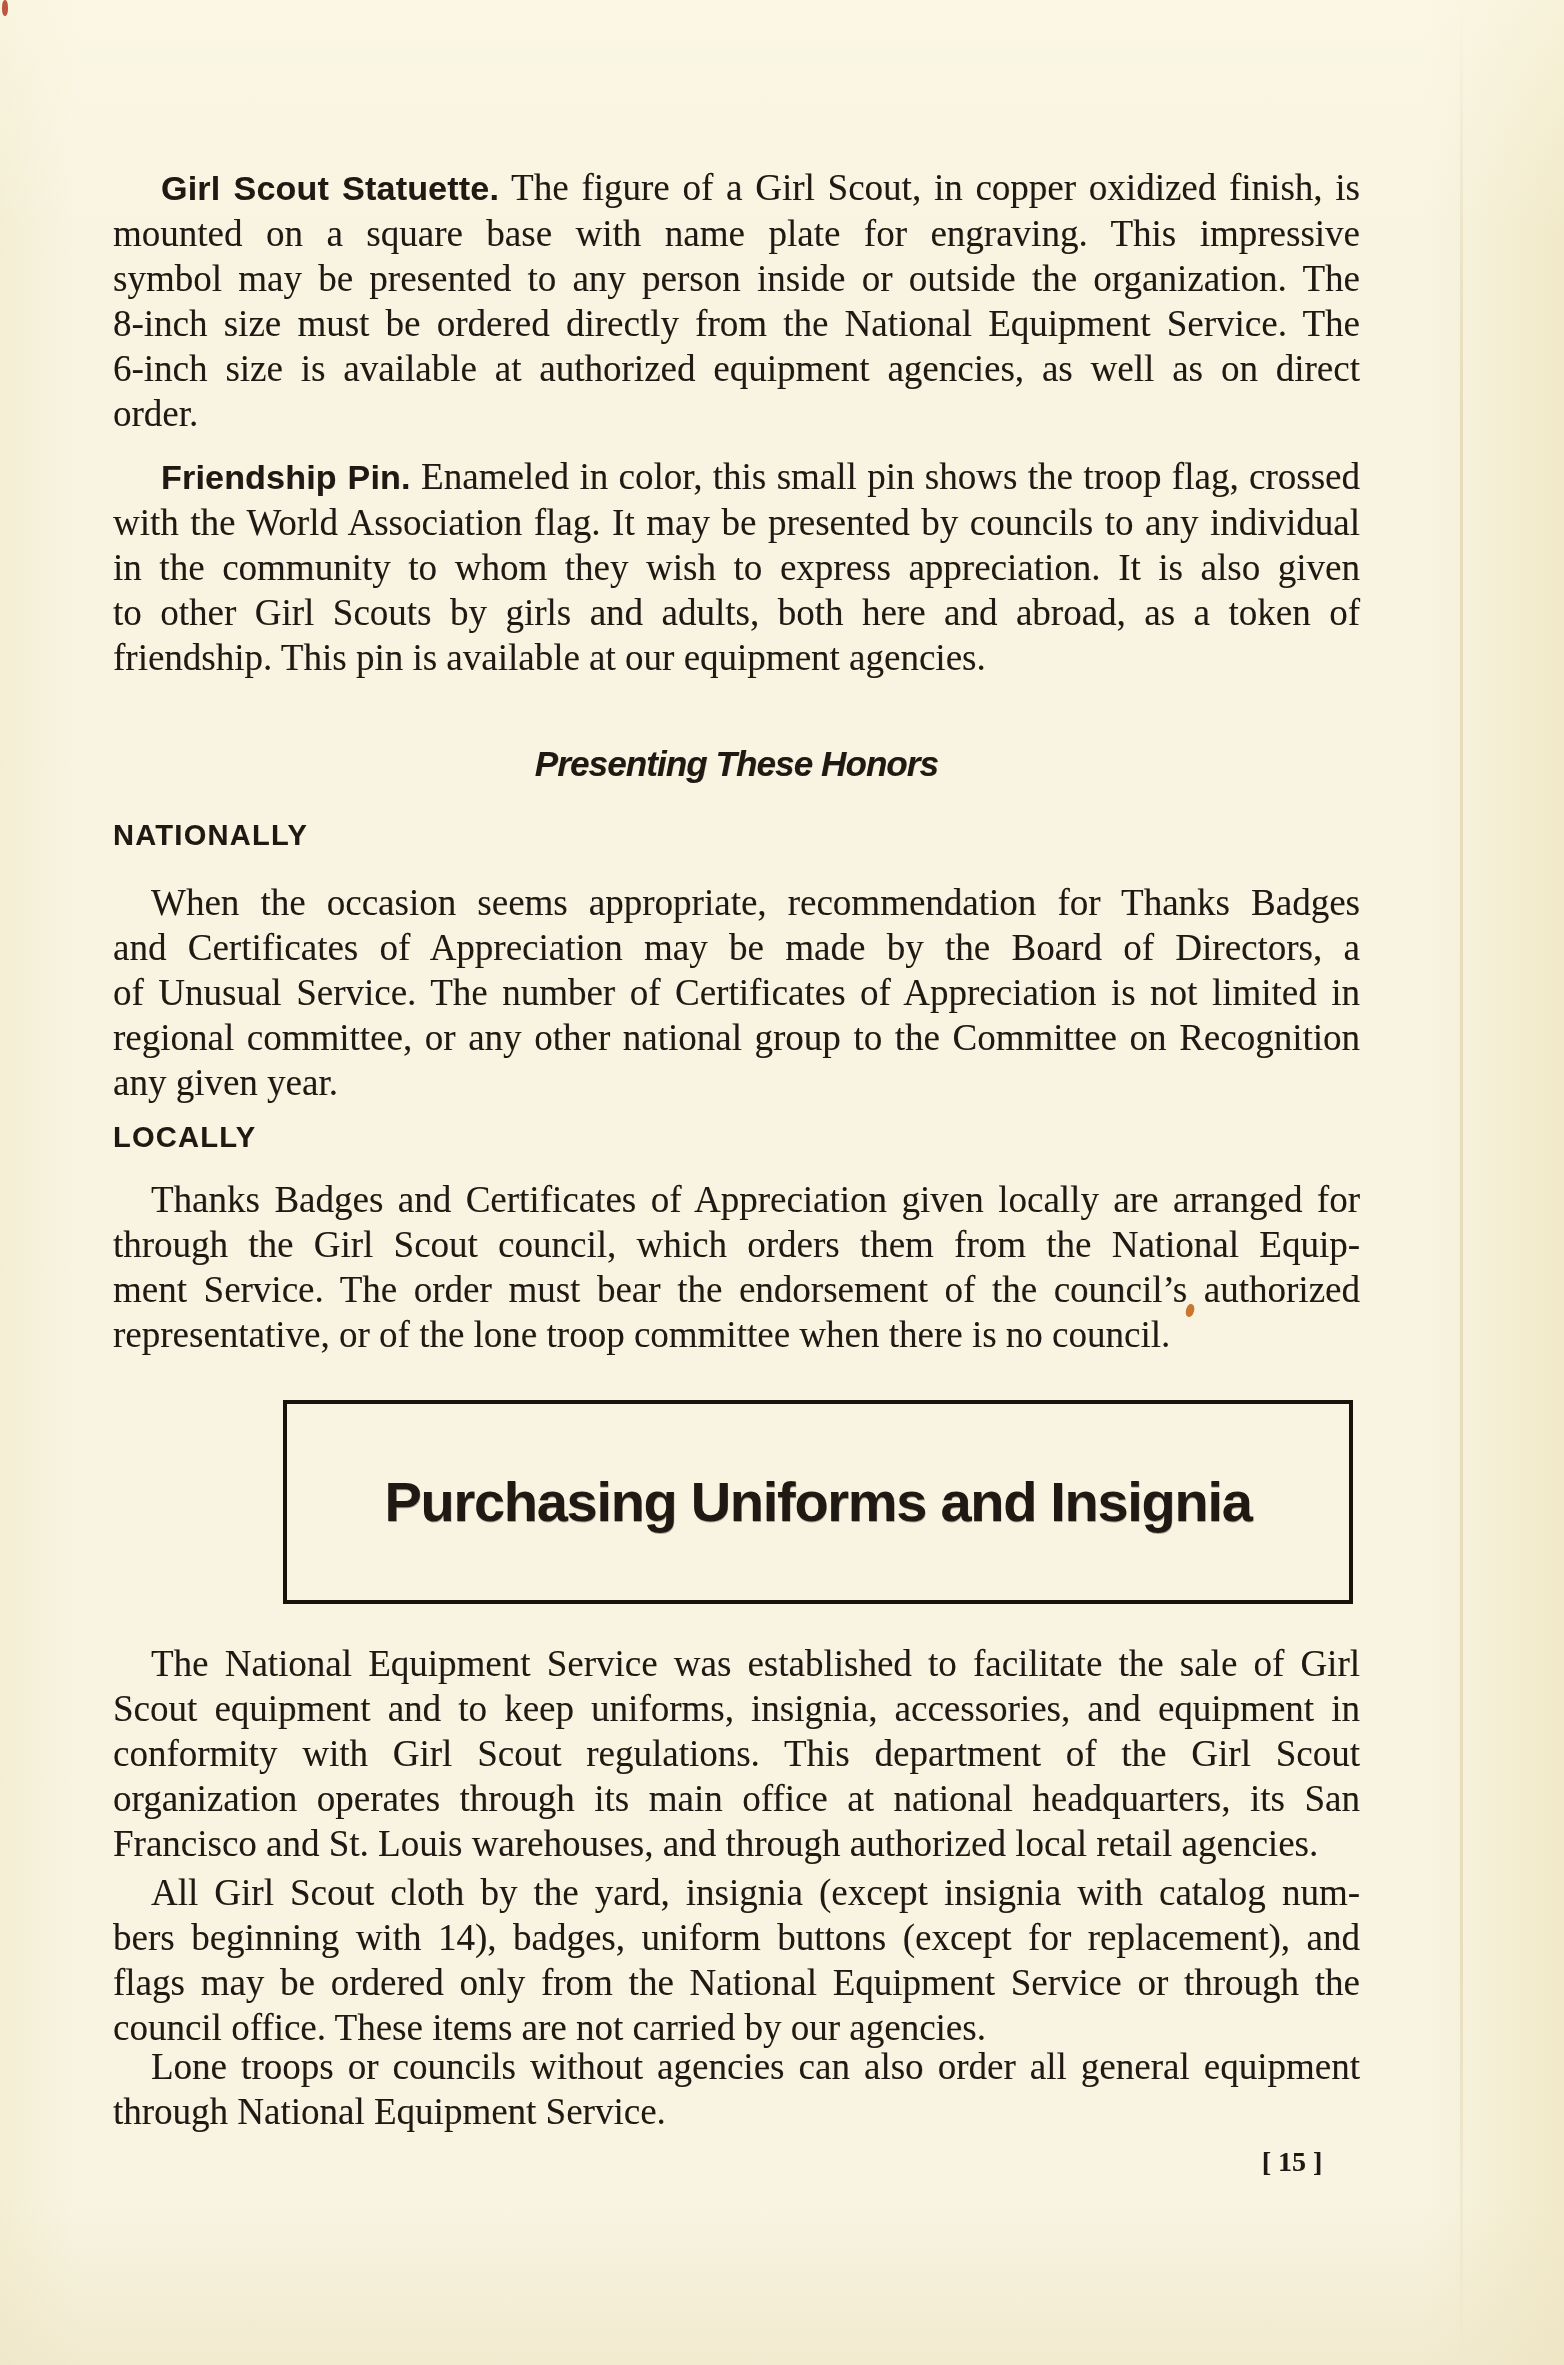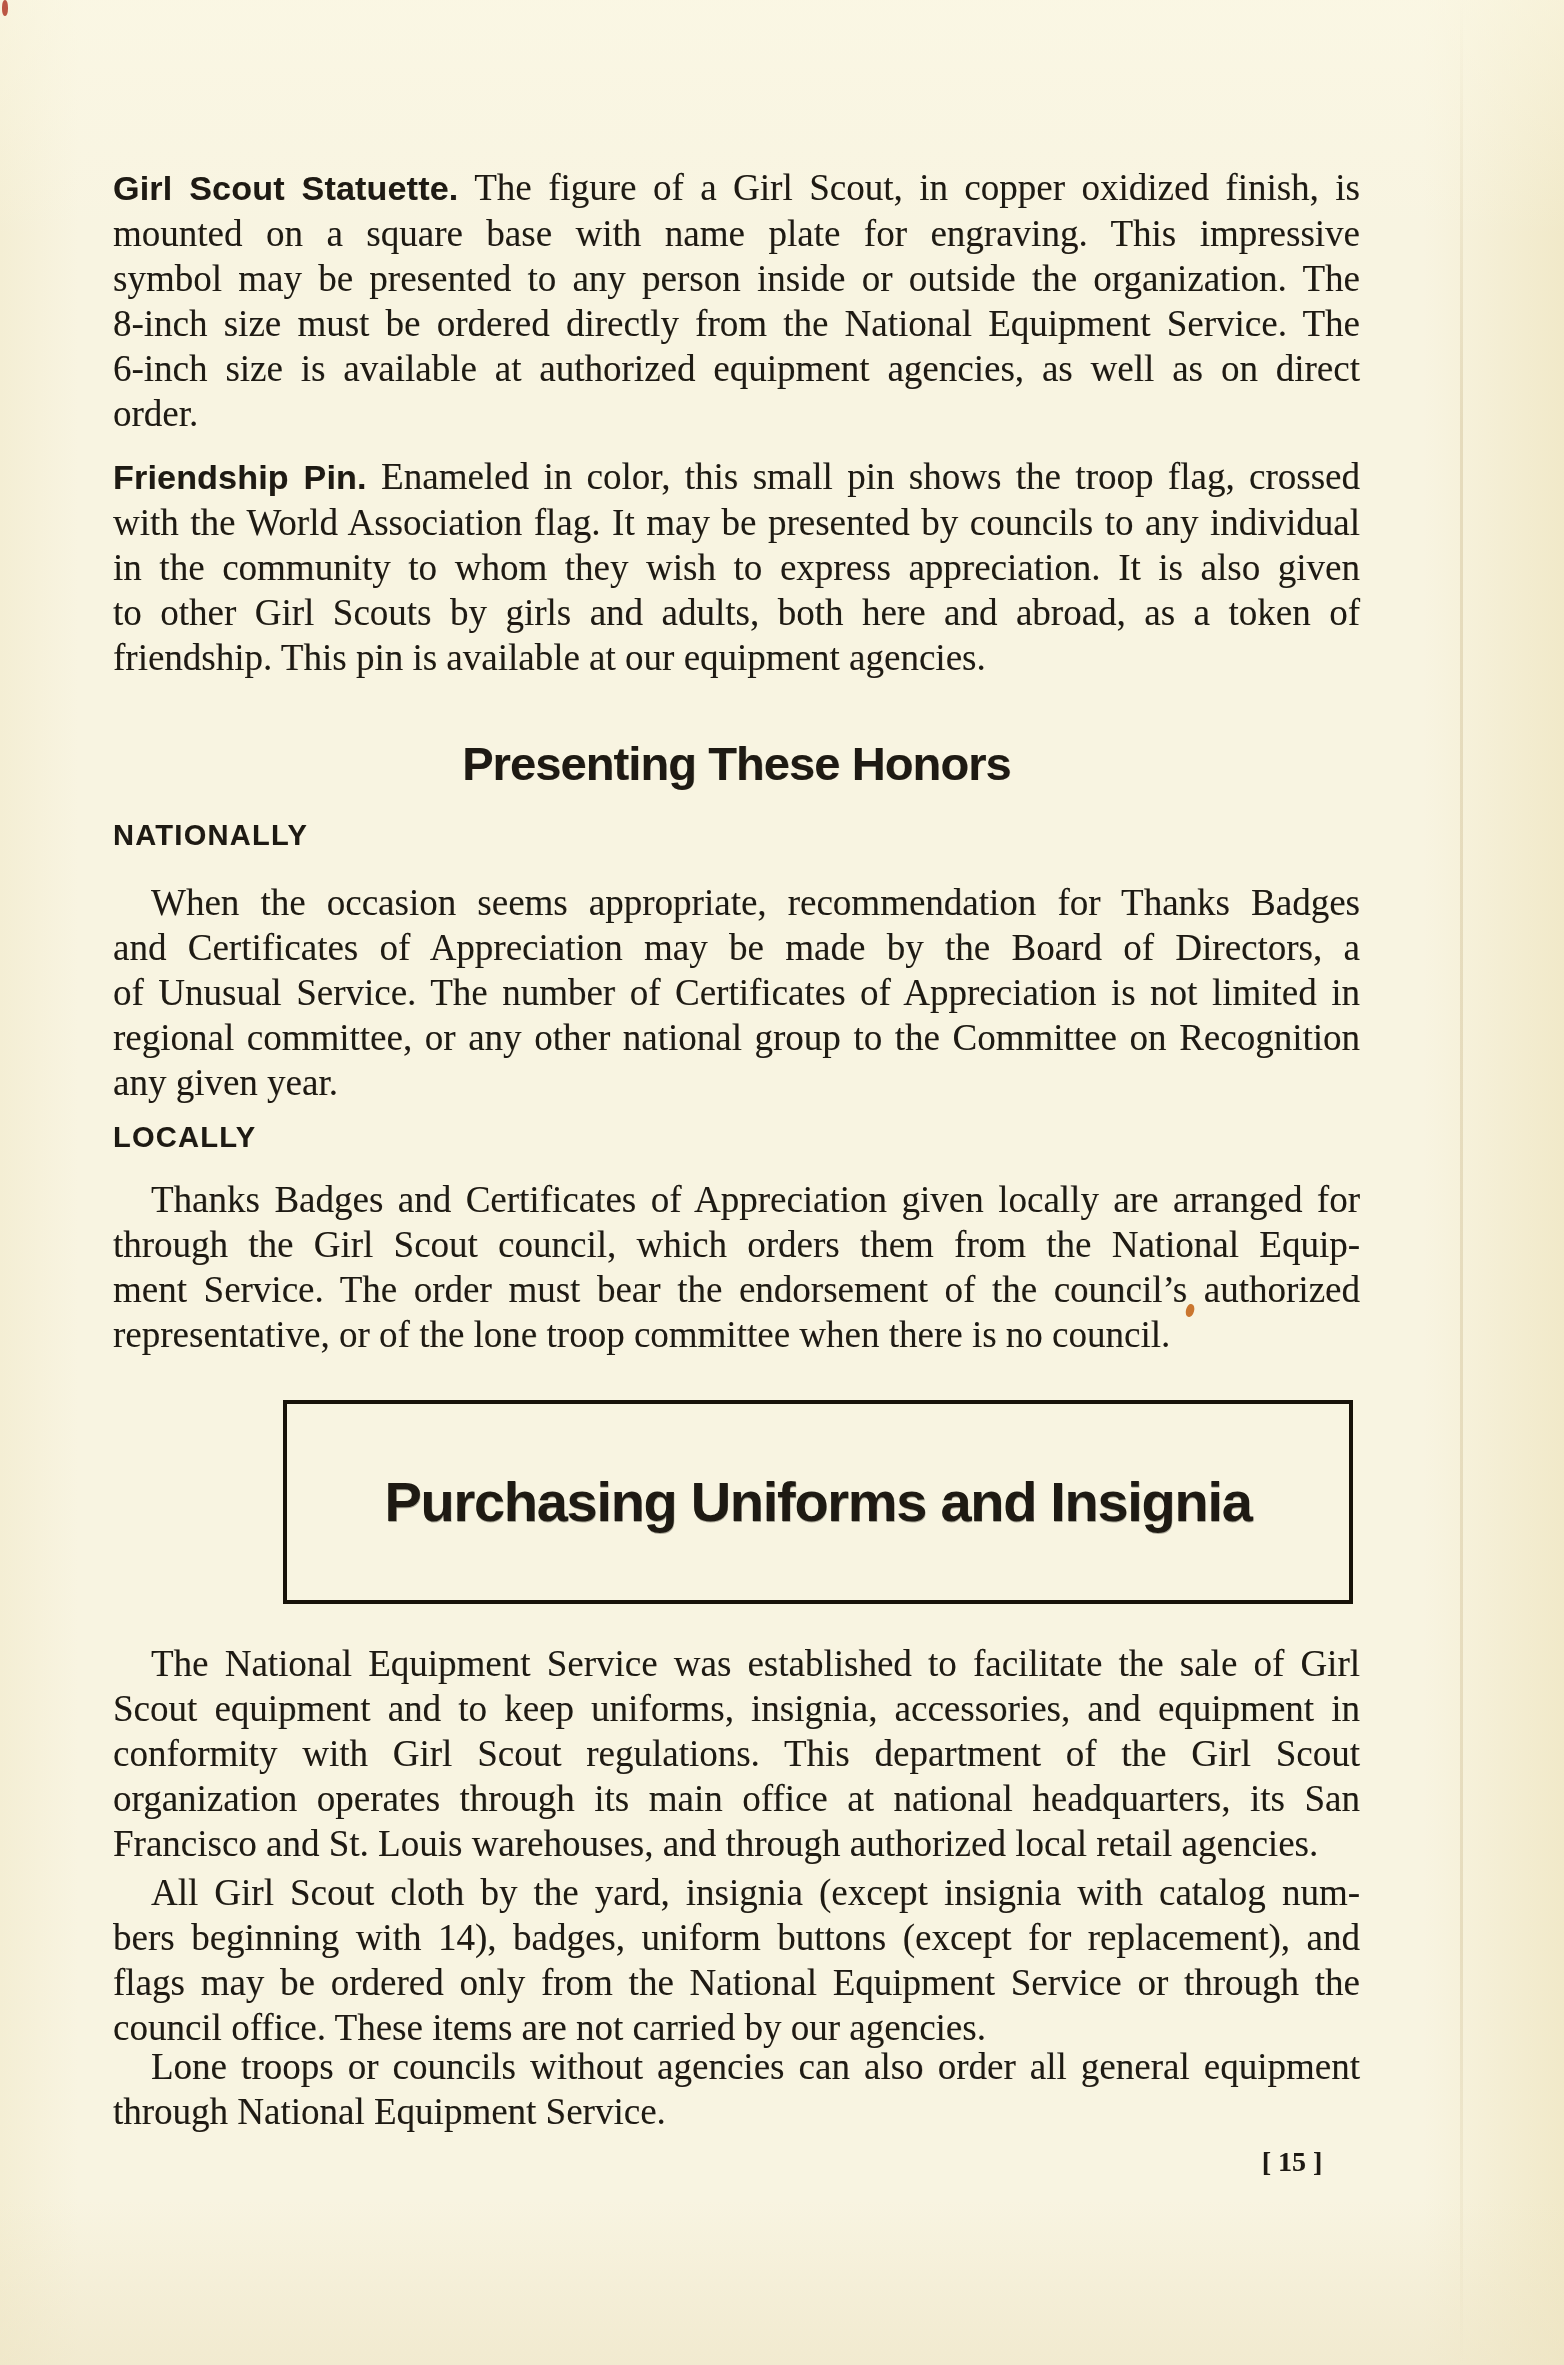--- a/index.html
+++ b/index.html
@@ -25,33 +25,33 @@
   .jline{
     font-size:37px;line-height:45px;
     text-align:justify;text-align-last:justify;
     text-shadow:0.3px 0.4px 0 rgba(30,26,19,.30);
     white-space:normal;
   }
   .jline.last{text-align-last:left;}
   .jline.indent{text-indent:38px;}
   .runin{
     font-family:"Liberation Sans", sans-serif;
-    font-weight:700;font-size:34px;letter-spacing:0.2px;
+    font-weight:700;font-size:34px;letter-spacing:0.2px;margin-left:48px;
   }
   .kicker{
     font-family:"Liberation Sans", sans-serif;
     font-weight:700;font-size:29px;letter-spacing:1.3px;
     line-height:35px;
     text-shadow:0.3px 0.4px 0 rgba(30,26,19,.30);
   }
   .sec-heading{
     margin:0;
     font-family:"Liberation Sans", sans-serif;
-    font-weight:700;
-    font-size:47px;line-height:56px;letter-spacing:-0.9px;
+    font-style:italic;font-weight:700;
+    font-size:35px;line-height:56px;letter-spacing:-0.9px;
     text-align:center;
     text-shadow:0.4px 0.4px 0 rgba(30,26,19,.35);
   }
   .rule-box{
     position:absolute;left:283px;top:1400px;width:1070px;height:204px;
     box-sizing:border-box;border:4.4px solid #18130a;
     display:flex;align-items:center;justify-content:center;
     background:transparent;
   }
   .box-heading{

